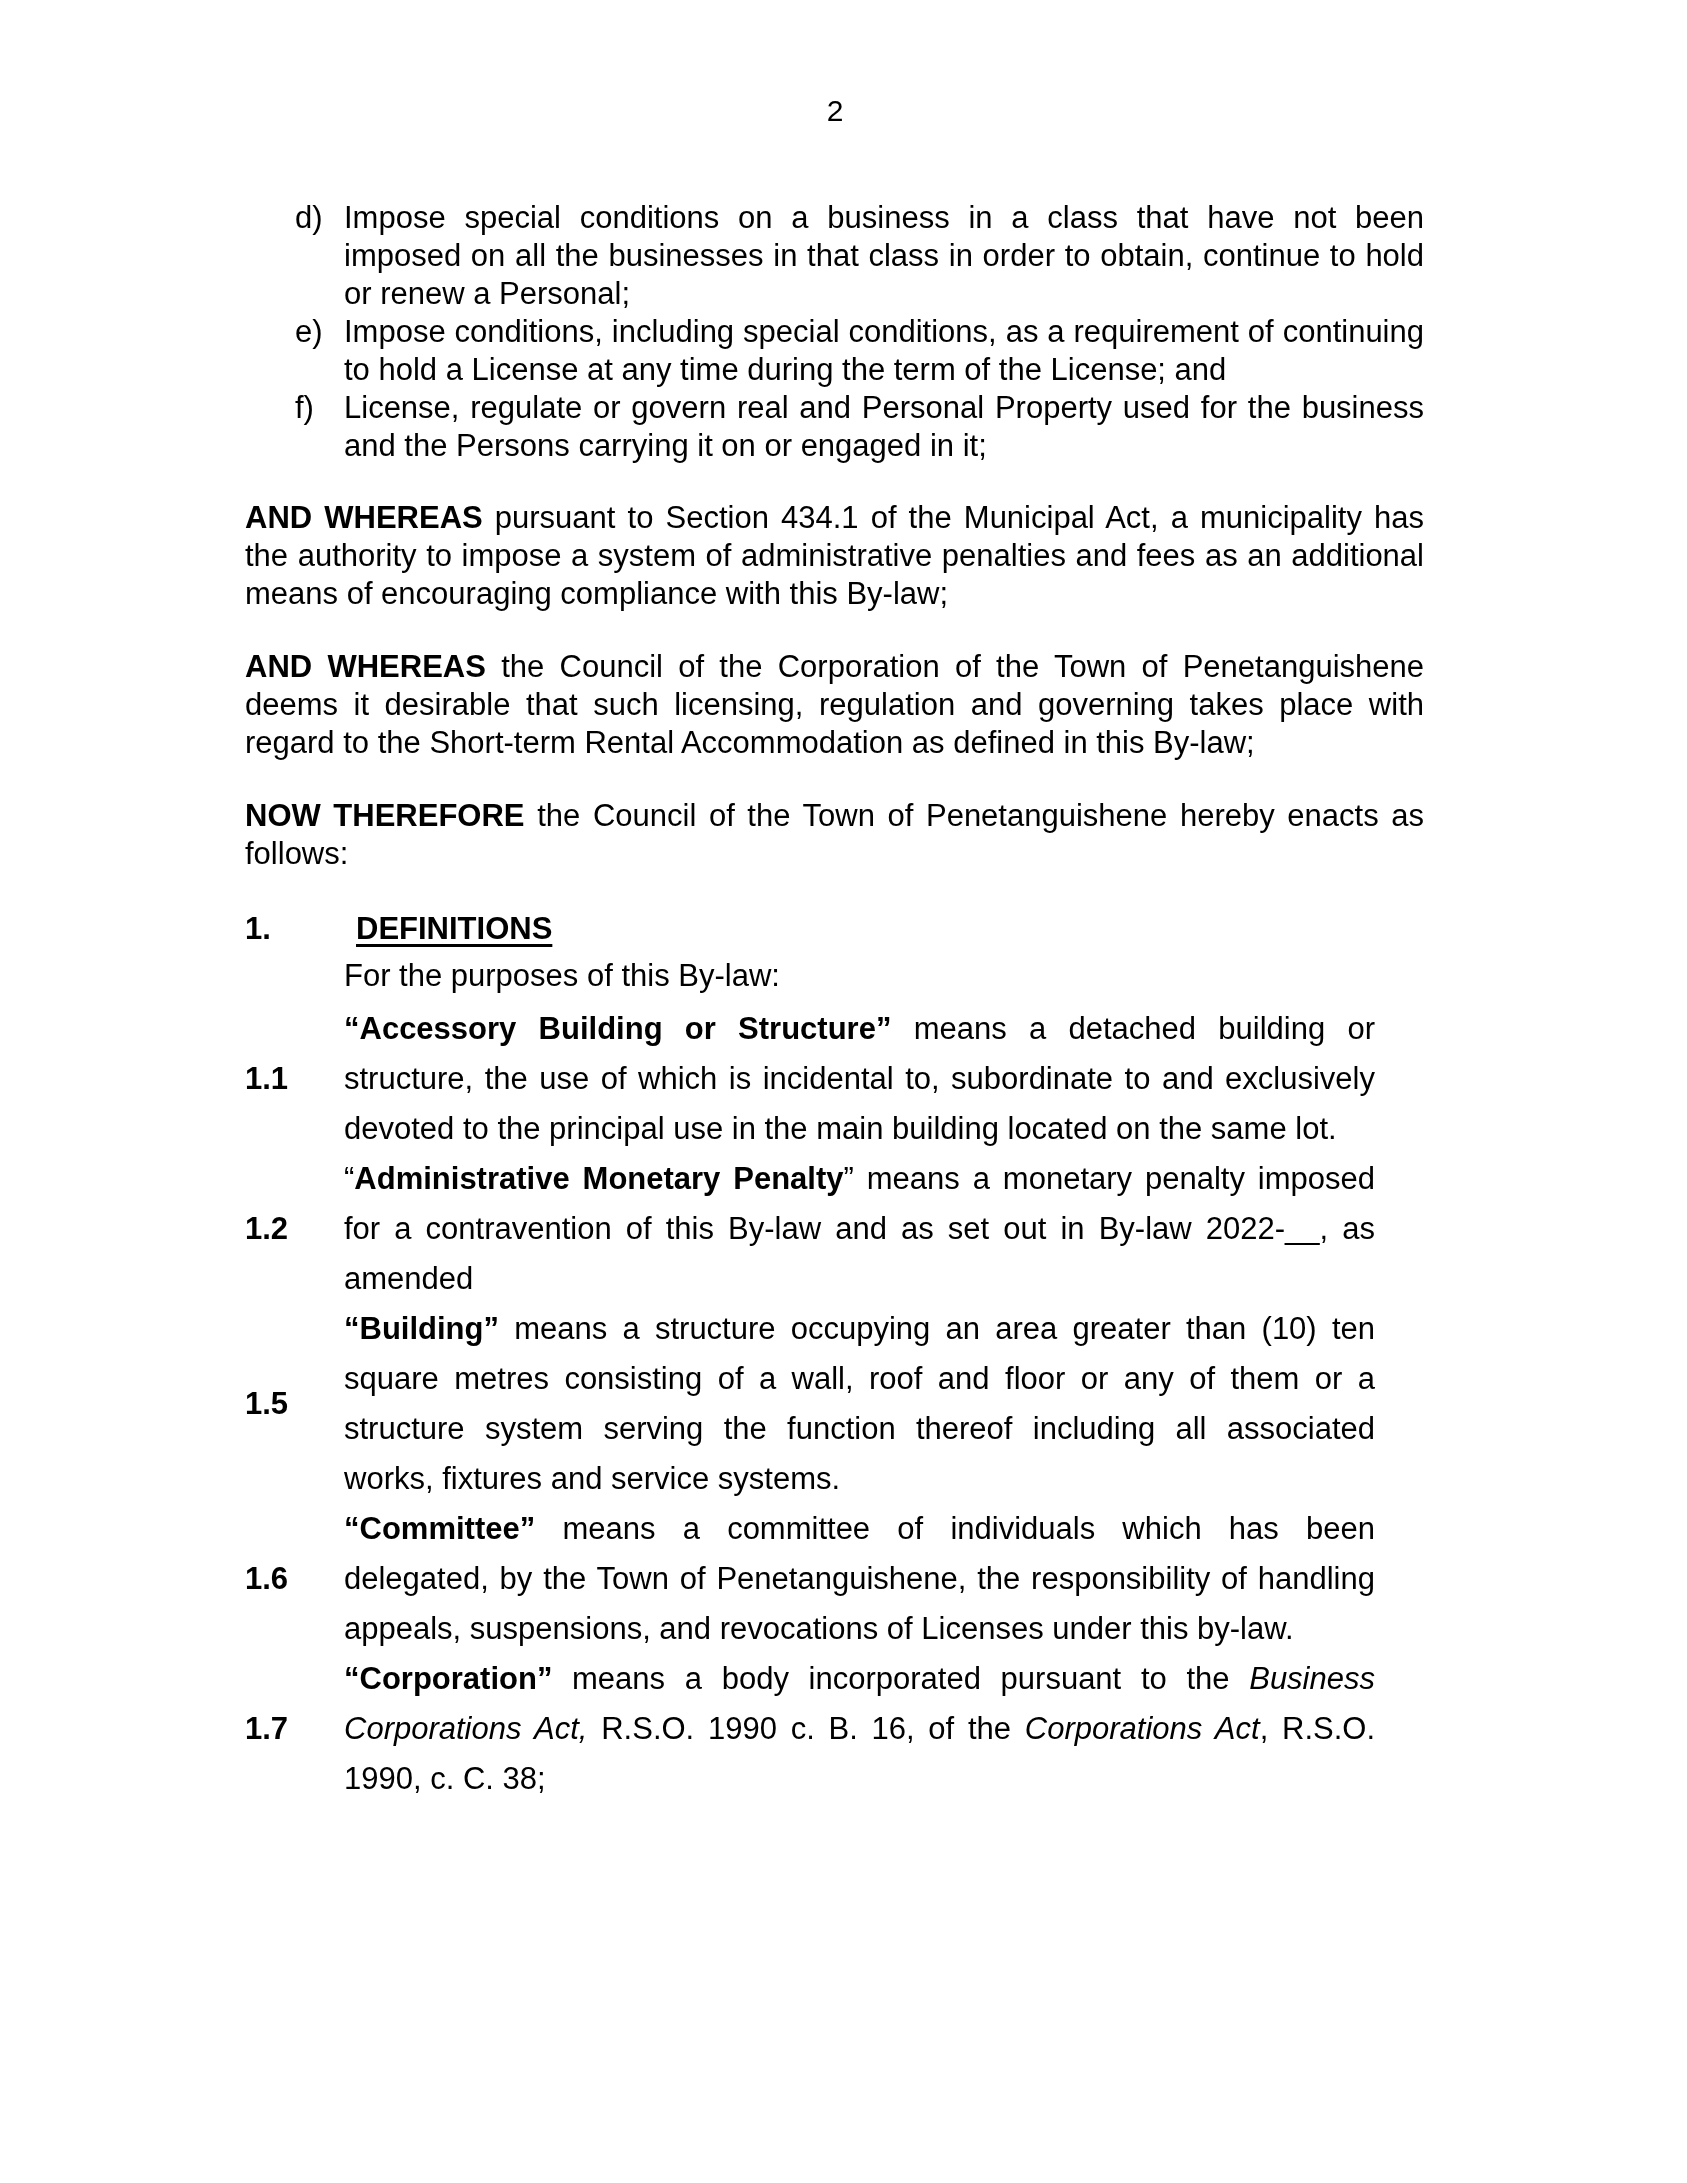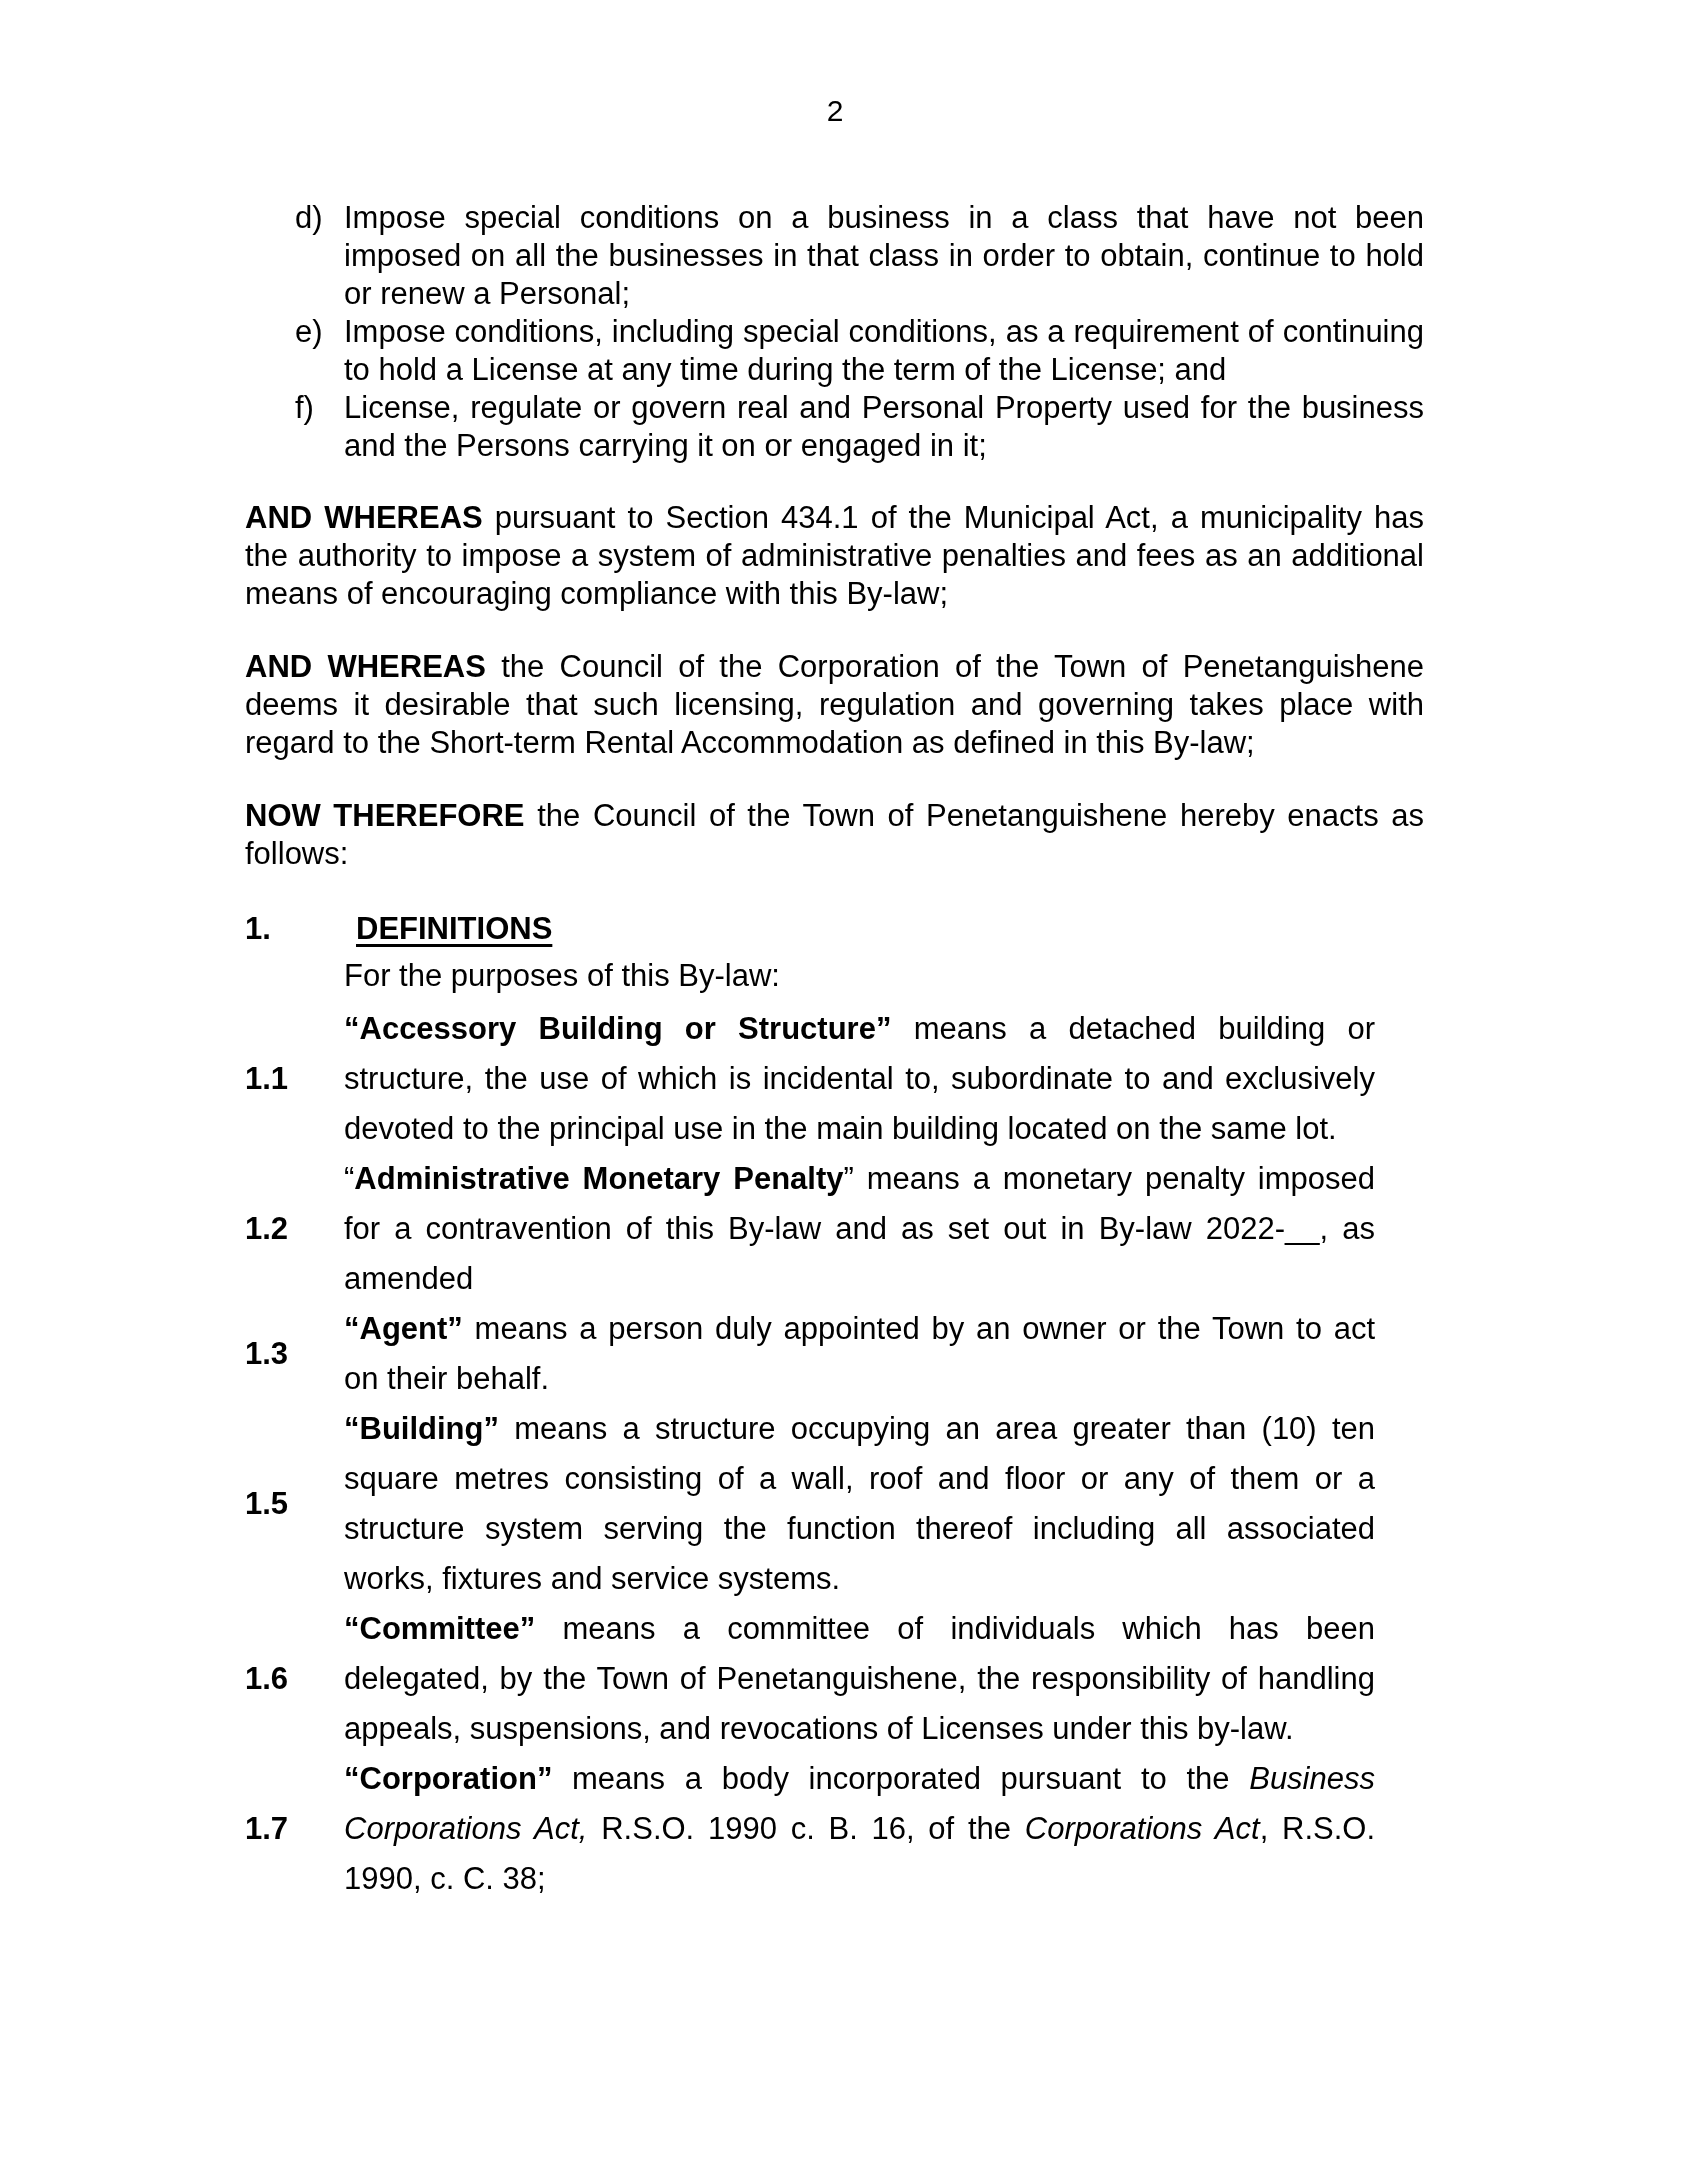--- a/index.html
+++ b/index.html
@@ -63,24 +63,20 @@
 <div class="defs">
   <div class="def">
     <span class="dnum">1.1</span>
     <span class="term">“</span><span class="term">Accessory Building or Structure</span><span class="term">”</span><span> means a detached building or structure, the use of which is incidental to, subordinate to and exclusively devoted to the principal use in the main building located on the same lot.</span>
   </div>
   <div class="def">
     <span class="dnum">1.2</span>
     <span>“</span><span class="term">Administrative Monetary Penalty</span><span>”</span><span> means a monetary penalty imposed for a contravention of this By-law and as set out in By-law 2022-__, as amended</span>
   </div>
   <div class="def">
-    <span class="dnum">1.3</span>
-    <span class="term">“</span><span class="term">Agent</span><span class="term">”</span><span> means a person duly appointed by an owner or the Town to act on their behalf.</span>
-  </div>
-  <div class="def">
     <span class="dnum">1.5</span>
     <span class="term">“</span><span class="term">Building</span><span class="term">”</span><span> means a structure occupying an area greater than (10) ten square metres consisting of a wall, roof and floor or any of them or a structure system serving the function thereof including all associated works, fixtures and service systems.</span>
   </div>
   <div class="def">
     <span class="dnum">1.6</span>
     <span class="term">“</span><span class="term">Committee</span><span class="term">”</span><span> means a committee of individuals which has been delegated, by the Town of Penetanguishene, the responsibility of handling appeals, suspensions, and revocations of Licenses under this by-law.</span>
   </div>
   <div class="def">
     <span class="dnum">1.7</span>
     <span class="term">“</span><span class="term">Corporation</span><span class="term">”</span><span> means a body incorporated pursuant to the </span><i>Business Corporations Act,</i><span> R.S.O. 1990 c. B. 16, of the </span><i>Corporations Act</i><span>, R.S.O. 1990, c. C. 38;</span>

